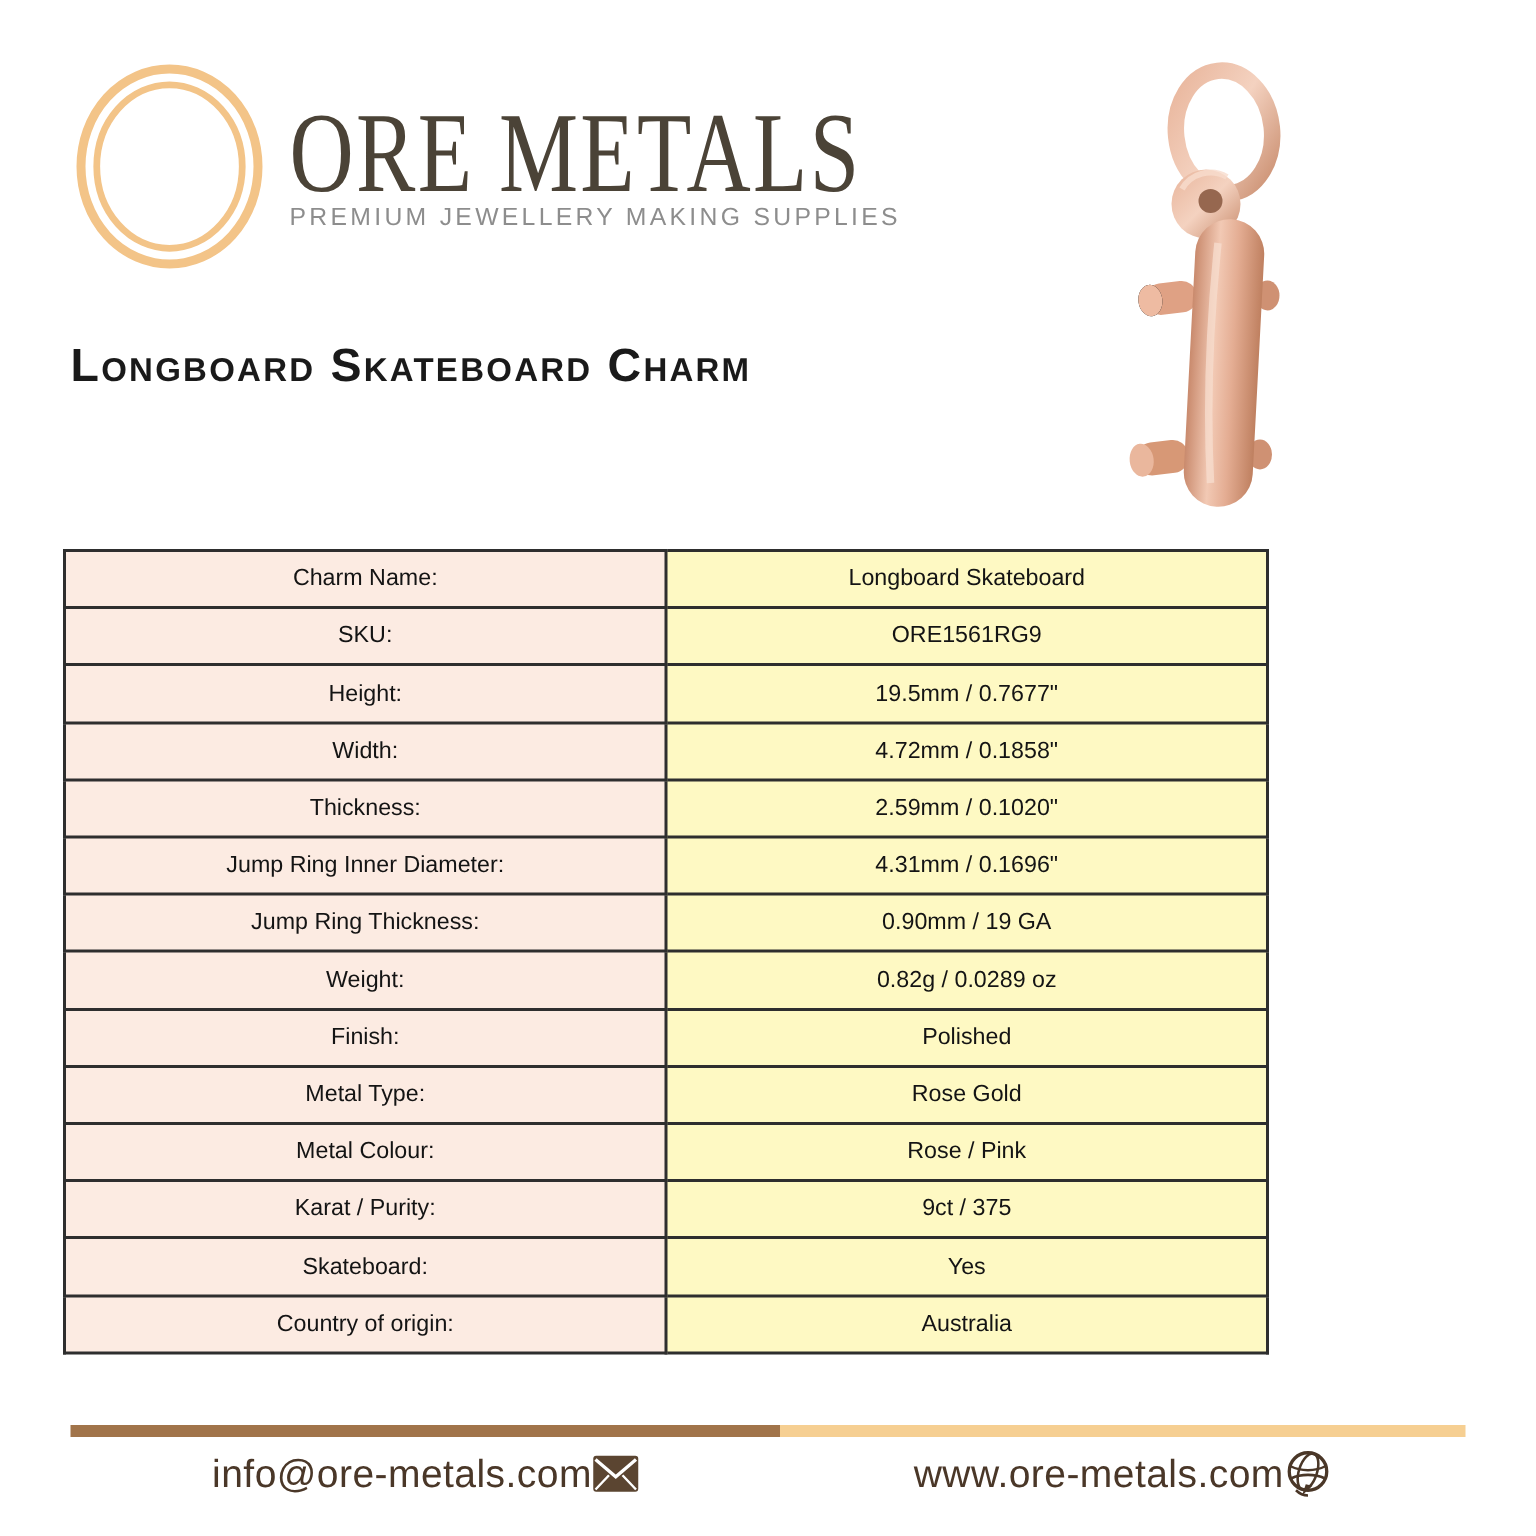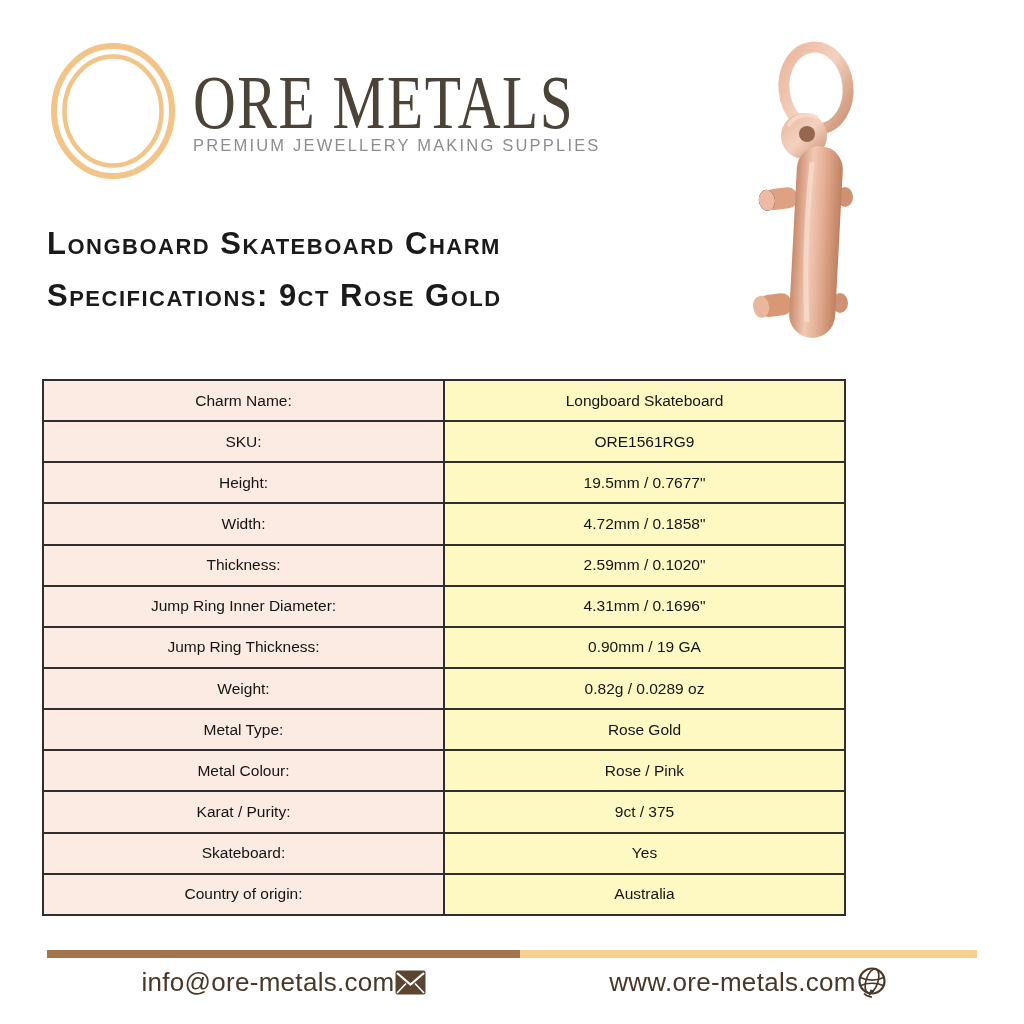--- a/index.html
+++ b/index.html
@@ -28,21 +28,21 @@
   
   .title-block { position:absolute; left:47px; top:218px; color:#1a1a1a; }
   .title-line {
     font-variant:small-caps; font-size:31px; line-height:52px;
     letter-spacing:1.5px; font-weight:700; white-space:nowrap;
   }
 
   
   .spec-table {
     position:absolute; left:42px; top:366px; width:804px; height:537px;
-    border-collapse:collapse; table-layout:fixed;margin-top:13px;
+    border-collapse:collapse; table-layout:fixed;
   }
   .spec-table td {
     border:2px solid #2e2e2e; text-align:center; vertical-align:middle;
     font-size:15.5px; color:#141414; height:38px; padding:0 8px;
   }
   .spec-table td.label { background:#fcebe2; width:50%; }
   .spec-table td.value { background:#fef9c3; }
 
   
   .divider { position:absolute; left:47px; top:950px; width:930px; height:8px; display:flex; }
@@ -100,21 +100,20 @@
       <rect x="18" y="264" width="34" height="22" rx="10" fill="#d79876"></rect>
       <ellipse cx="21" cy="275" rx="8" ry="11" fill="#eab79d"></ellipse>
     </g>
 
     <rect x="53" y="116" width="46" height="192" rx="23" fill="url(#rgDeck)" transform="rotate(3 76 212)"></rect>
     <path d="M72,132 C67,180 64,235 67,292" fill="none" stroke="#f7ddcf" stroke-width="5" opacity="0.75"></path>
   </svg>
 
   <div class="title-block">
     <div class="title-line">Longboard Skateboard Charm</div>
-    <div class="title-line">Specifications: 9ct Rose Gold</div>
   </div>
 
   <table class="spec-table">
     <tbody>
       <tr>
         <td class="label">Charm Name:</td>
         <td class="value">Longboard Skateboard</td>
       </tr>
       <tr>
         <td class="label">SKU:</td>
@@ -136,20 +135,24 @@
         <td class="label">Jump Ring Inner Diameter:</td>
         <td class="value">4.31mm / 0.1696"</td>
       </tr>
       <tr>
         <td class="label">Jump Ring Thickness:</td>
         <td class="value">0.90mm / 19 GA</td>
       </tr>
       <tr>
         <td class="label">Weight:</td>
         <td class="value">0.82g / 0.0289 oz</td>
+      </tr>
+      <tr>
+        <td class="label">Finish:</td>
+        <td class="value">Polished</td>
       </tr>
       <tr>
         <td class="label">Metal Type:</td>
         <td class="value">Rose Gold</td>
       </tr>
       <tr>
         <td class="label">Metal Colour:</td>
         <td class="value">Rose / Pink</td>
       </tr>
       <tr>

